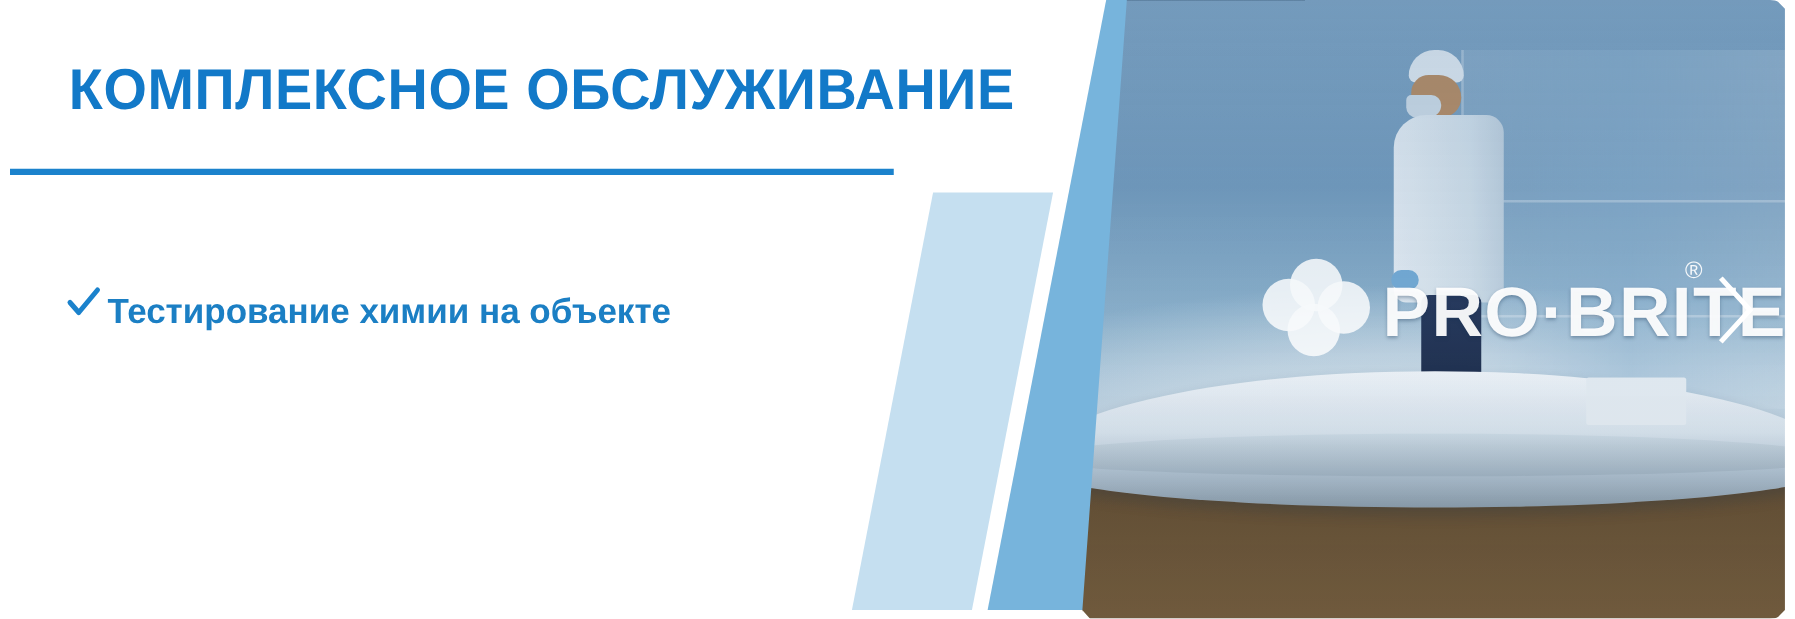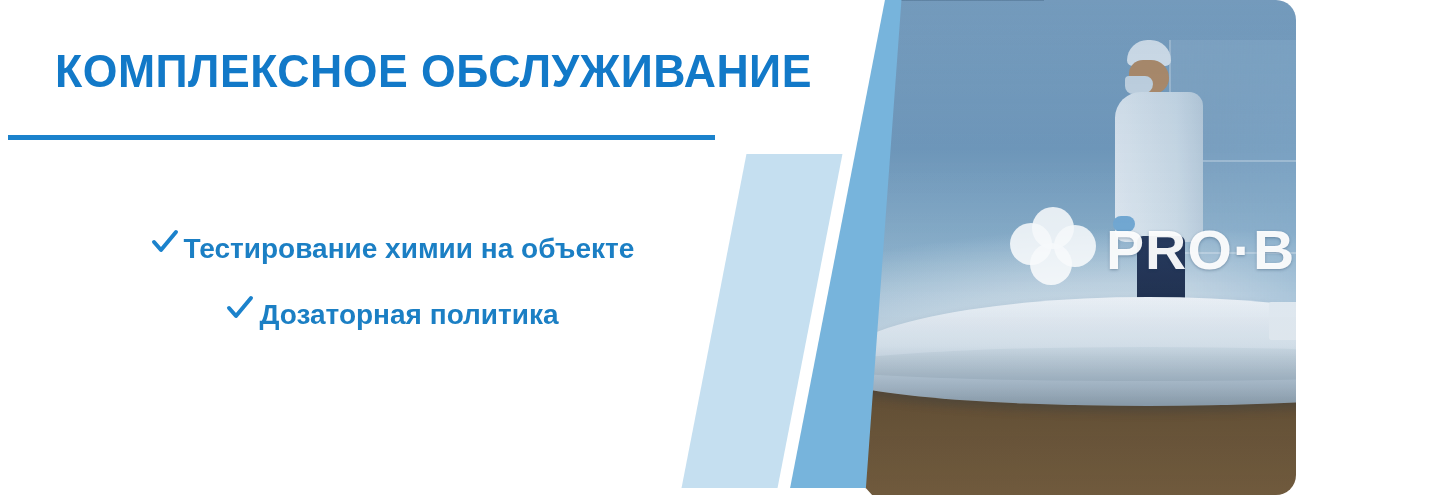--- a/index.html
+++ b/index.html
@@ -7,21 +7,21 @@
     padding: 0;
     background: #ffffff;
   }
   body {
     font-family: "Liberation Sans", sans-serif;
     -webkit-font-smoothing: antialiased;
   }
 
   #banner {
     position: relative;
-    width: 1296px;
+    width: 1436px;
     height: 495px;
     background: #ffffff;
     overflow: hidden;
     border-radius: 20px;
   }
 
   
   .left-col {
     position: absolute;
     left: 0;
@@ -58,21 +58,20 @@
     left: 52px;
     top: 228px;
     width: 680px;
   }
 
   .bullet-row {
     display: flex;
     align-items: baseline;
     margin-bottom: 26px;
     height: 40px;
-    justify-content: center;
   }
 
   .check-icon {
     width: 34px;
     flex: 0 0 34px;
     color: #1b82cc;
     line-height: 1;
     position: relative;
     top: -1px;
   }
@@ -339,28 +338,20 @@
 
       <div class="bullet-row">
         <span class="check-icon">
           <svg width="30" height="30" viewBox="0 0 30 30">
             <path d="M4 15 L11 23 L26 5" fill="none" stroke="currentColor" stroke-width="4" stroke-linecap="round" stroke-linejoin="round"></path>
           </svg>
         </span>
         <span class="bullet-text">Тестирование химии на объекте</span>
       </div>
 
-      <div class="bullet-row">
-        <span class="check-icon">
-          <svg width="30" height="30" viewBox="0 0 30 30">
-            <path d="M4 15 L11 23 L26 5" fill="none" stroke="currentColor" stroke-width="4" stroke-linecap="round" stroke-linejoin="round"></path>
-          </svg>
-        </span>
-        <span class="bullet-text">Дозаторная политика</span>
-      </div>
 
 
     </div>
   </div>
 
   <div class="stripe stripe-light"></div>
   <div class="stripe stripe-dark"></div>
 
   <div class="photo-wrap">
     <div class="photo">

